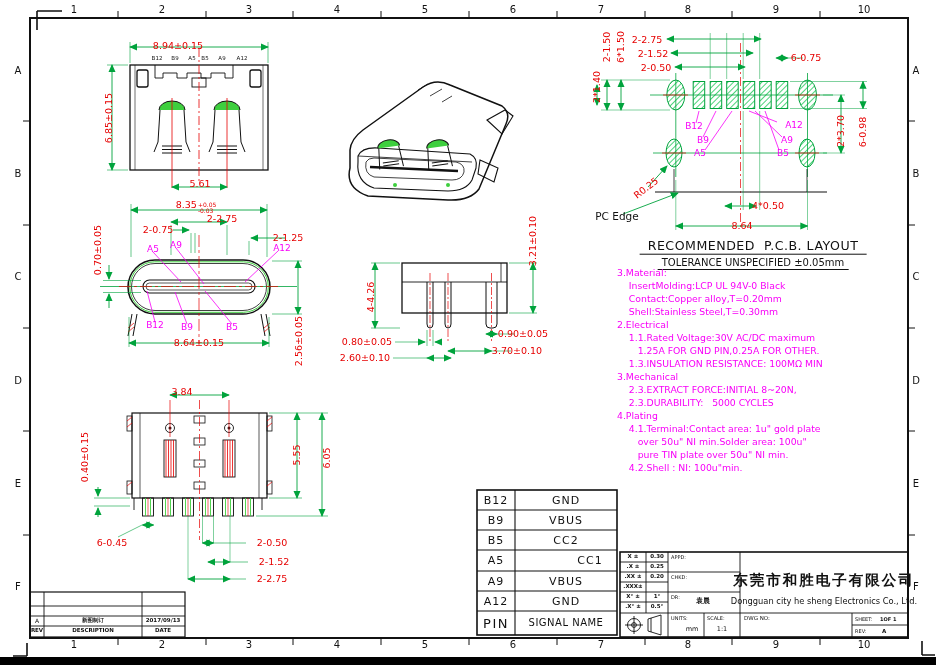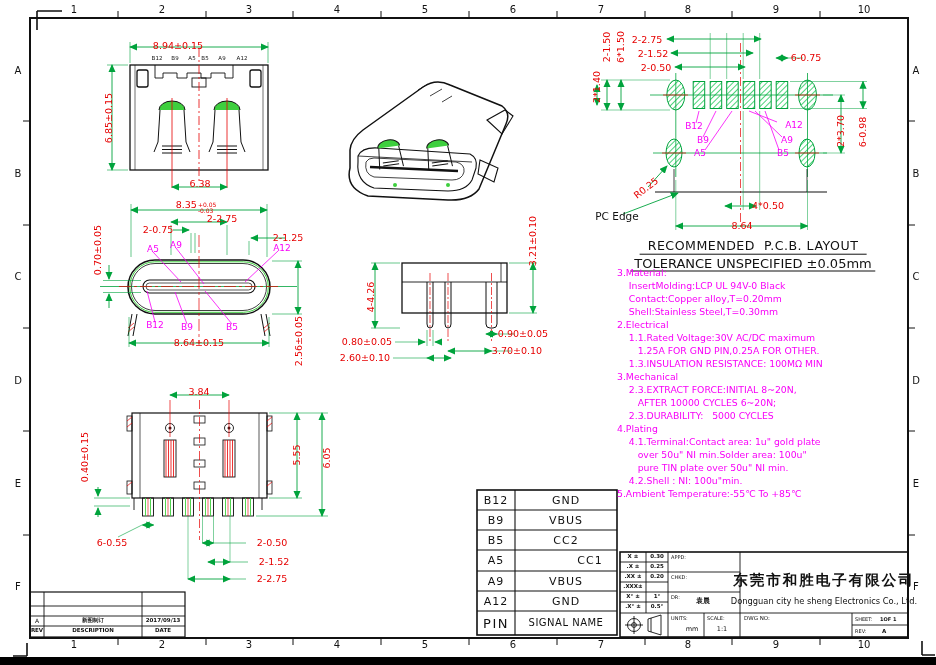--- a/index.html
+++ b/index.html
@@ -8,21 +8,21 @@
   svg{position:absolute;overflow:visible;}
   .L{position:absolute;transform:translate(-50%,-50%);white-space:nowrap;color:#e60000;
      font-size:9.5px;letter-spacing:0;line-height:1;}
   .R{transform:translate(-50%,-50%) rotate(-90deg);}
   .M{color:#f800f8;font-size:9px;}
   .K{color:#111;}
   .P{color:#111;font-size:5.5px;}
   .G{position:absolute;transform:translate(-50%,-50%);color:#111;font-size:10px;}
   .N{color:#f800f8;font-size:9.3px;line-height:13px;white-space:pre;}
   .h1{font-size:12.6px;letter-spacing:.5px;border-bottom:1.4px solid #111;padding:0 8px 1px;white-space:pre;color:#111;}
-  .h2{font-size:13px;border-bottom:1px solid #111;padding:0 4px 1px;color:#111;}
+  .h2{font-size:10px;border-bottom:1px solid #111;padding:0 4px 1px;color:#111;}
   .T{position:absolute;color:#111;font-size:5.5px;white-space:nowrap;line-height:1;}
   .TC{transform:translate(-50%,-50%);}
   .stack{display:inline-flex;flex-direction:column;font-size:6px;line-height:6px;margin-left:1px;vertical-align:1px;}
   .stack i{font-style:normal;}
   .notes{position:absolute;left:617px;top:266px;}
   .cn{font-family:"DejaVu Serif","Liberation Serif",serif;font-size:14.5px;letter-spacing:2px;font-weight:bold;}
 </style>
 </head>
 <body>
 
@@ -132,21 +132,21 @@
     <g stroke="#00a33c" fill="none" stroke-width="0.9">
       <path d="M35,33 V12 M173,33 V12" stroke-width="0.6"></path>
       <line x1="35" y1="17" x2="173" y2="17" marker-start="url(#ag1)" marker-end="url(#ag1)"></line>
       <path d="M33,35 H12 M33,140 H12" stroke-width="0.6"></path>
       <line x1="17" y1="35" x2="17" y2="140" marker-start="url(#ag1)" marker-end="url(#ag1)"></line>
       <line x1="77" y1="157" x2="132" y2="157" marker-start="url(#ag1)" marker-end="url(#ag1)"></line>
     </g>
   </svg>
   <div class="L" style="left:178px;top:46px">8.94±0.15</div>
   <div class="L R" style="left:109px;top:118px">6.85±0.15</div>
-  <div class="L" style="left:200px;top:184px">6.38</div>
+  <div class="L" style="left:200px;top:184px">5.61</div>
   <div class="L P" style="left:157px;top:59px">B12</div>
   <div class="L P" style="left:175px;top:59px">B9</div>
   <div class="L P" style="left:192px;top:59px">A5</div>
   <div class="L P" style="left:205px;top:59px">B5</div>
   <div class="L P" style="left:222px;top:59px">A9</div>
   <div class="L P" style="left:242px;top:59px">A12</div>
 
   <svg style="left:85px;top:195px" width="230" height="170" viewBox="0 0 230 170">
     <defs>
         <marker id="ag2" markerWidth="9" markerHeight="8" refX="8" refY="4" orient="auto-start-reverse">
@@ -323,23 +323,23 @@
       <line x1="72.5" y1="140" x2="83.5" y2="140" marker-start="url(#ag5)" marker-end="url(#ag5)"></line>
       <path d="M132.5,131 V158 M143.5,131 V158 M118,131 V194 M160,131 V177" stroke-width="0.5"></path>
       <line x1="132.5" y1="158" x2="143.5" y2="158" marker-start="url(#ag5)" marker-end="url(#ag5)"></line>
       <path d="M143.5,158 H176" stroke-width="0.6"></path>
       <line x1="138" y1="177" x2="160" y2="177" marker-start="url(#ag5)" marker-end="url(#ag5)"></line>
       <path d="M160,177 H178" stroke-width="0.6"></path>
       <line x1="118" y1="194" x2="160" y2="194" marker-start="url(#ag5)" marker-end="url(#ag5)"></line>
       <path d="M160,194 H176" stroke-width="0.6"></path>
     </g>
   </svg>
-  <div class="L" style="left:199px;top:392px">3.84</div>
+  <div class="L" style="left:182px;top:392px">3.84</div>
   <div class="L R" style="left:85px;top:457px">0.40±0.15</div>
-  <div class="L" style="left:112px;top:543px">6-0.55</div>
+  <div class="L" style="left:112px;top:543px">6-0.45</div>
   <div class="L" style="left:272px;top:543px">2-0.50</div>
   <div class="L" style="left:274px;top:562px">2-1.52</div>
   <div class="L" style="left:272px;top:579px">2-2.75</div>
   <div class="L R" style="left:297px;top:455px">5.55</div>
   <div class="L R" style="left:327px;top:458px">6.05</div>
 
   <svg style="left:575px;top:25px" width="310" height="215" viewBox="0 0 310 215">
     <defs>
       <marker id="ag3" markerWidth="9" markerHeight="8" refX="8" refY="4" orient="auto-start-reverse">
           <path d="M0,0L9,4L0,8z" fill="#00a33c"></path>
@@ -425,28 +425,26 @@
     <div class="N">3.Material:</div>
     <div class="N">    InsertMolding:LCP UL 94V-0 Black</div>
     <div class="N">    Contact:Copper alloy,T=0.20mm</div>
     <div class="N">    Shell:Stainless Steel,T=0.30mm</div>
     <div class="N">2.Electrical</div>
     <div class="N">    1.1.Rated Voltage:30V AC/DC maximum</div>
     <div class="N">       1.25A FOR GND PIN,0.25A FOR OTHER.</div>
     <div class="N">    1.3.INSULATION RESISTANCE: 100MΩ MIN</div>
     <div class="N">3.Mechanical</div>
     <div class="N">    2.3.EXTRACT FORCE:INITIAL 8~20N,</div>
-    <div class="N">       AFTER 10000 CYCLES 6~20N;</div>
     <div class="N">    2.3.DURABILITY:   5000 CYCLES</div>
     <div class="N">4.Plating</div>
     <div class="N">    4.1.Terminal:Contact area: 1u" gold plate</div>
     <div class="N">       over 50u" NI min.Solder area: 100u"</div>
     <div class="N">       pure TIN plate over 50u" NI min.</div>
     <div class="N">    4.2.Shell : NI: 100u"min.</div>
-    <div class="N">5.Ambient Temperature:-55℃ To +85℃</div>
   </div>
 
   <div class="L K" style="left:496px;top:500px;font-size:11px;letter-spacing:1px">B12</div>
   <div class="L K" style="left:566px;top:500px;font-size:11px;letter-spacing:1px">GND</div>
   <div class="L K" style="left:496px;top:520px;font-size:11px;letter-spacing:1px">B9</div>
   <div class="L K" style="left:566px;top:520px;font-size:11px;letter-spacing:1px">VBUS</div>
   <div class="L K" style="left:496px;top:540px;font-size:11px;letter-spacing:1px">B5</div>
   <div class="L K" style="left:566px;top:540px;font-size:11px;letter-spacing:1px">CC2</div>
   <div class="L K" style="left:496px;top:560px;font-size:11px;letter-spacing:1px">A5</div>
   <div class="L K" style="left:590px;top:560px;font-size:11px;letter-spacing:1px">CC1</div>

